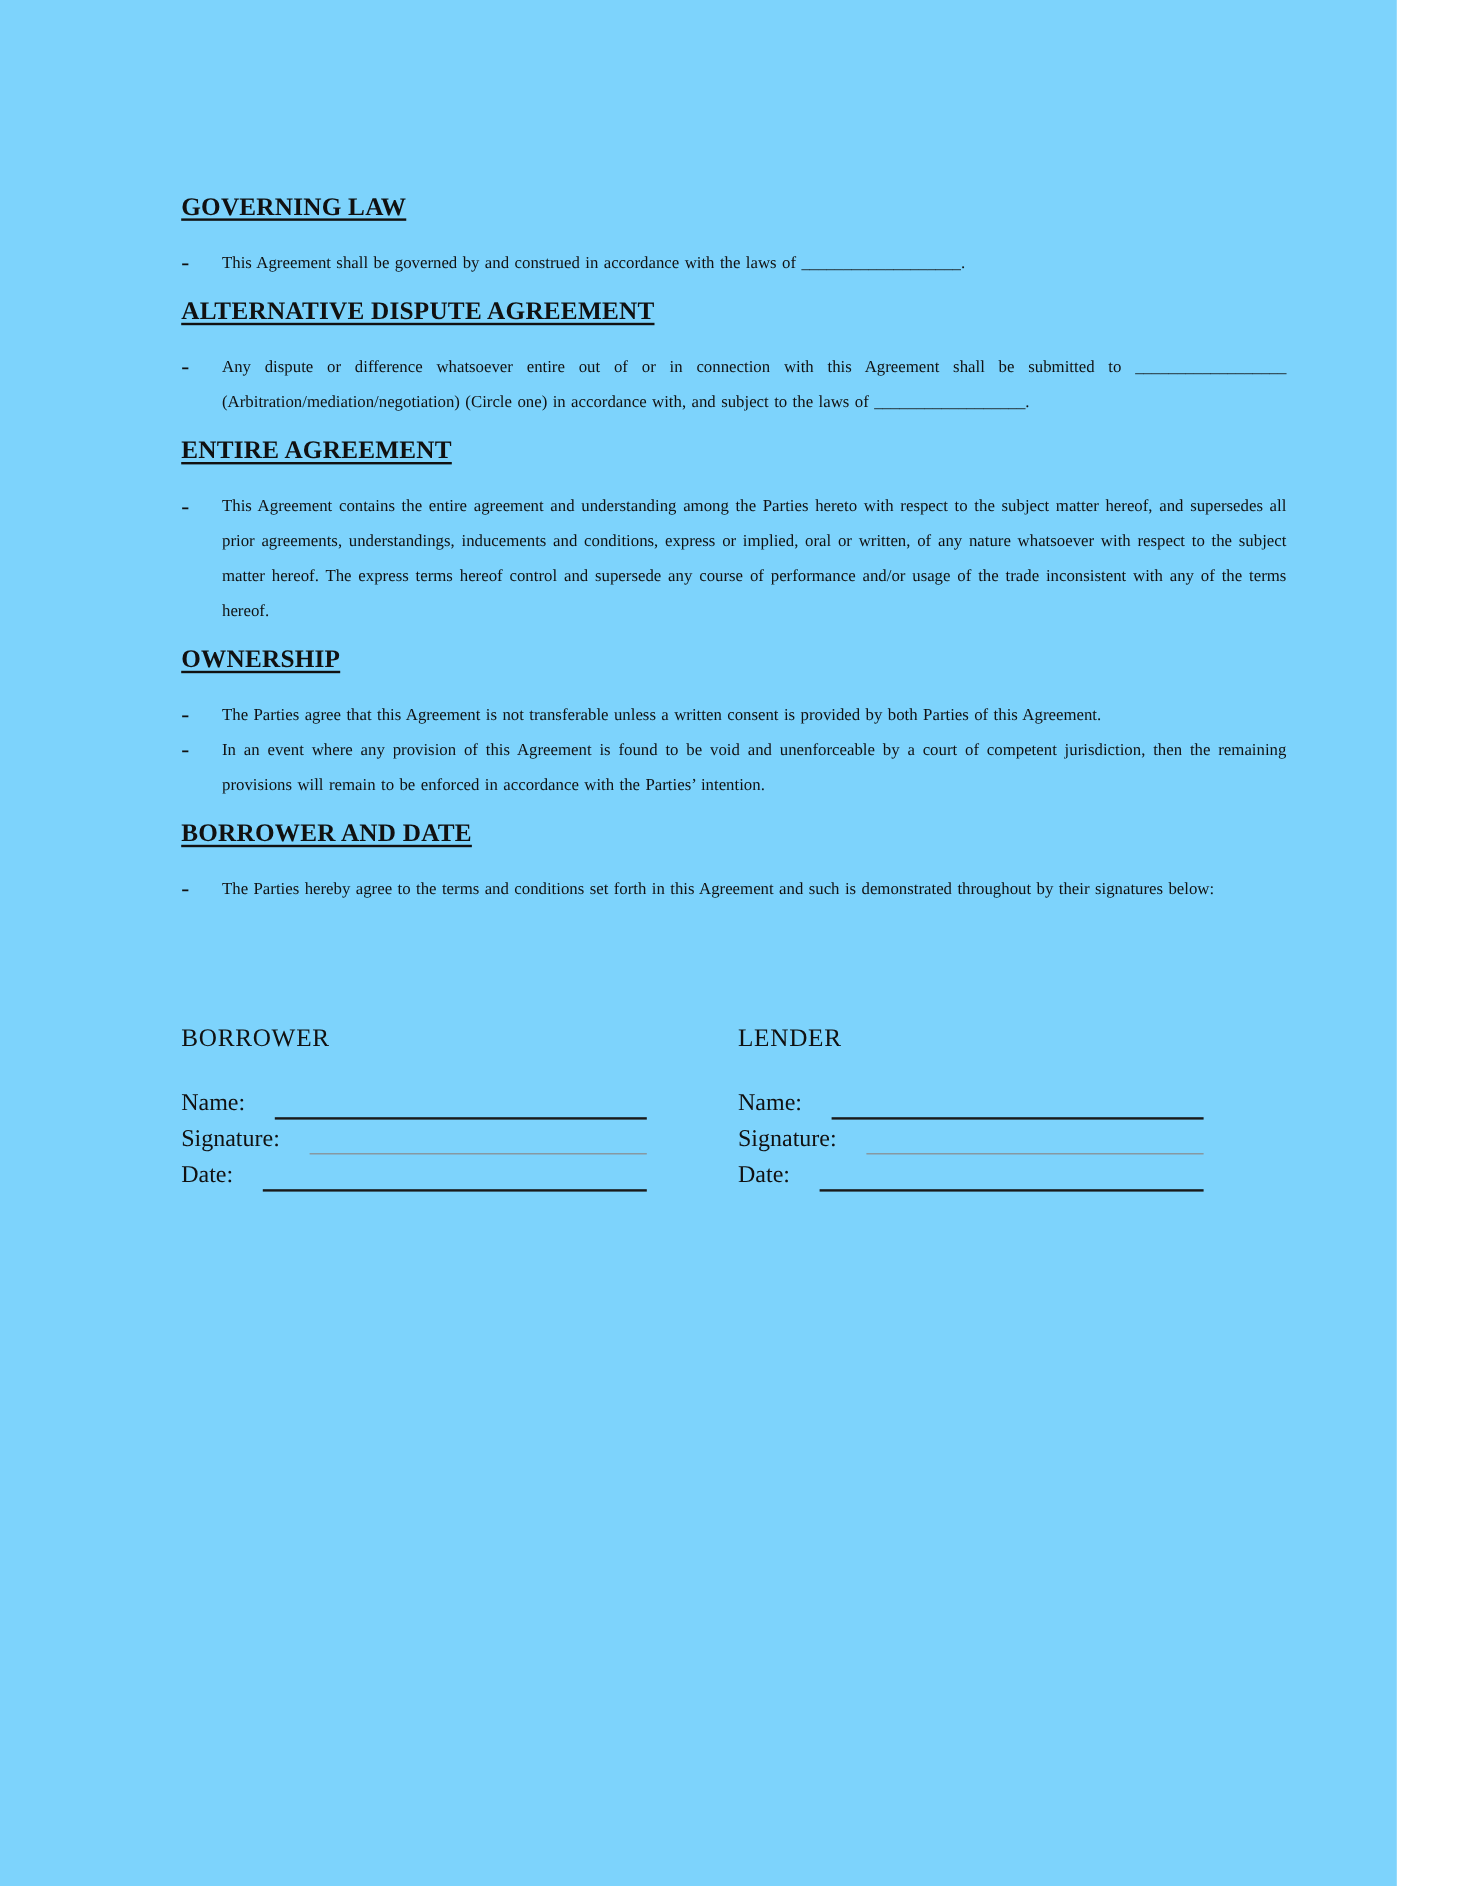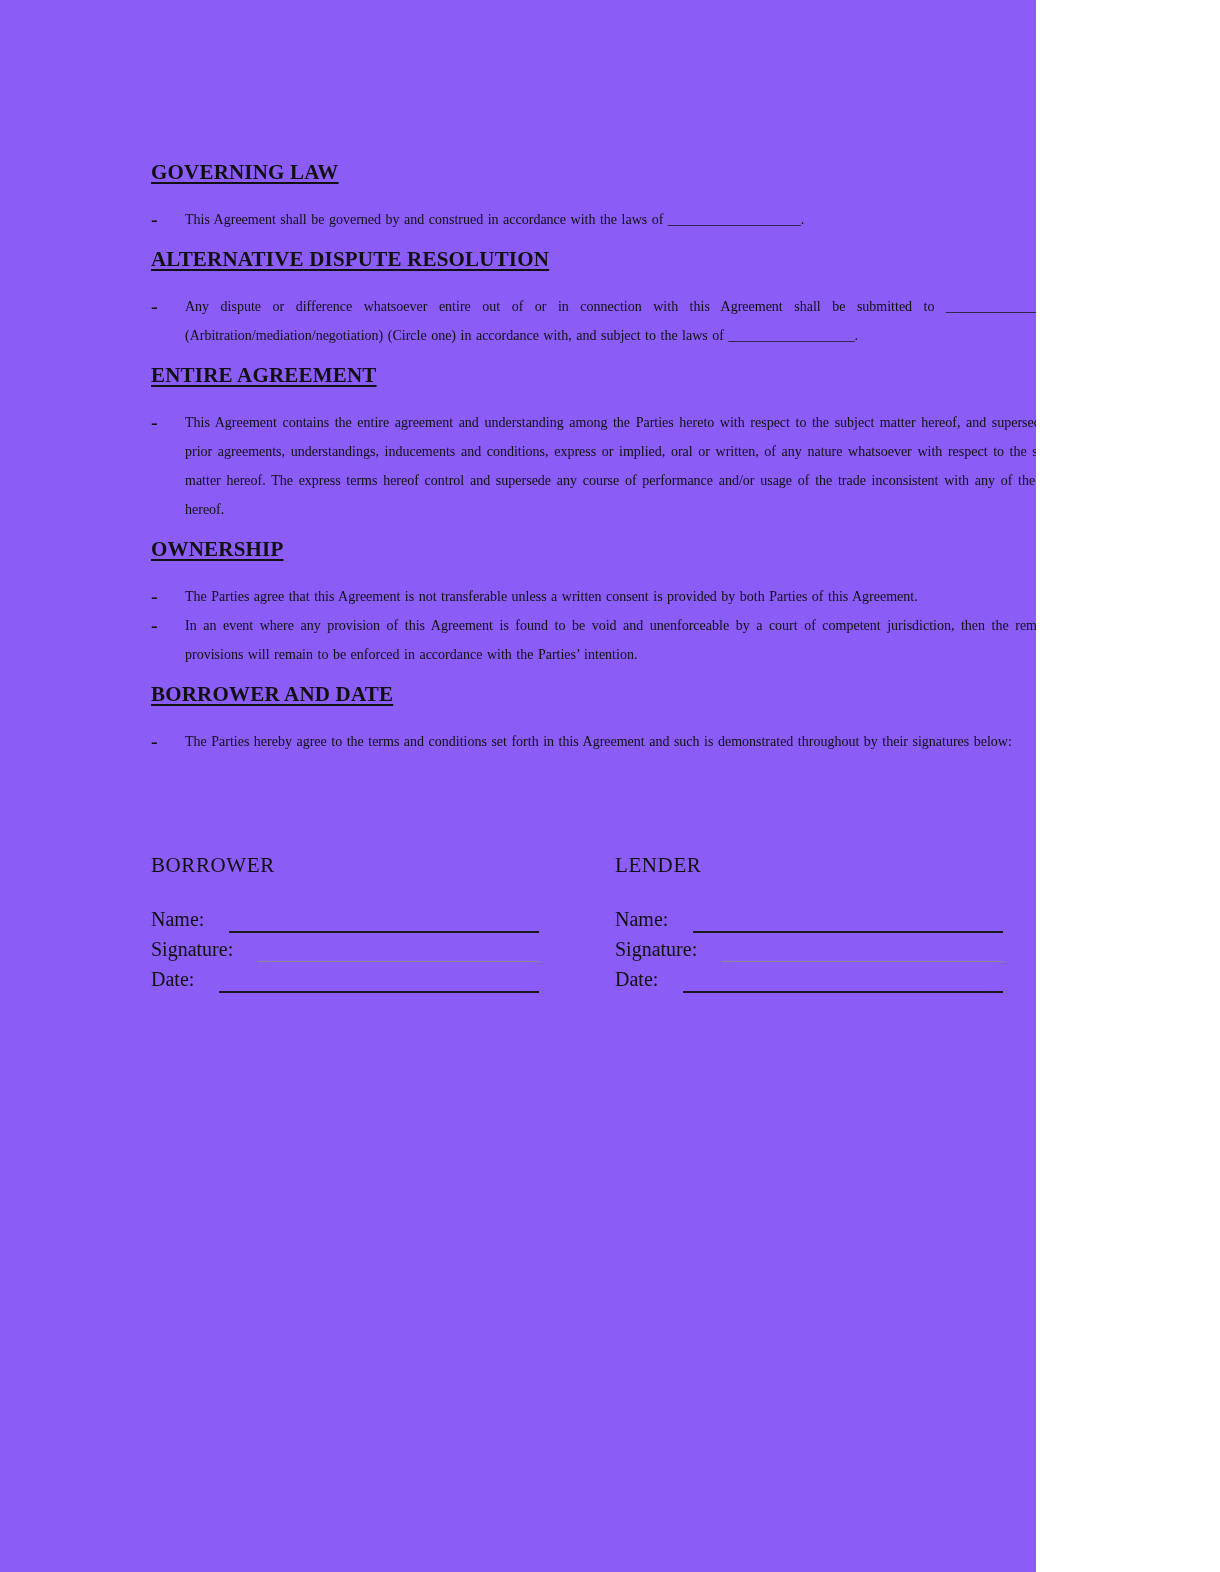--- a/index.html
+++ b/index.html
@@ -2,23 +2,23 @@
 <html><head>
 <meta charset="utf-8">
 <style>
   html, body {
     margin: 0;
     padding: 0;
     background: #ffffff;
   }
   .page {
     position: relative;
-    width: 1036px;
+    width: 1164px;
     height: 1572px;
-    background: #8b5cf6;
+    background: #7dd3fc;
     font-family: "Liberation Serif", "DejaVu Serif", serif;
     color: #111111;
     overflow: hidden;
   }
   .content {
     position: absolute;
     left: 151px;
     top: 157px;
     width: 921px;
   }
@@ -92,21 +92,21 @@
 
     <div class="section">
       <div class="section-heading">GOVERNING LAW</div>
       <div class="bullet">
         <span class="bullet-dash">-</span>
         <span class="bullet-text">This Agreement shall be governed by and construed in accordance with the laws of ___________________.</span>
       </div>
     </div>
 
     <div class="section">
-      <div class="section-heading">ALTERNATIVE DISPUTE RESOLUTION</div>
+      <div class="section-heading">ALTERNATIVE DISPUTE AGREEMENT</div>
       <div class="bullet">
         <span class="bullet-dash">-</span>
         <span class="bullet-text">Any dispute or difference whatsoever entire out of or in connection with this Agreement shall be submitted to __________________ (Arbitration/mediation/negotiation) (Circle one) in accordance with, and subject to the laws of __________________.</span>
       </div>
     </div>
 
     <div class="section">
       <div class="section-heading">ENTIRE AGREEMENT</div>
       <div class="bullet">
         <span class="bullet-dash">-</span>

